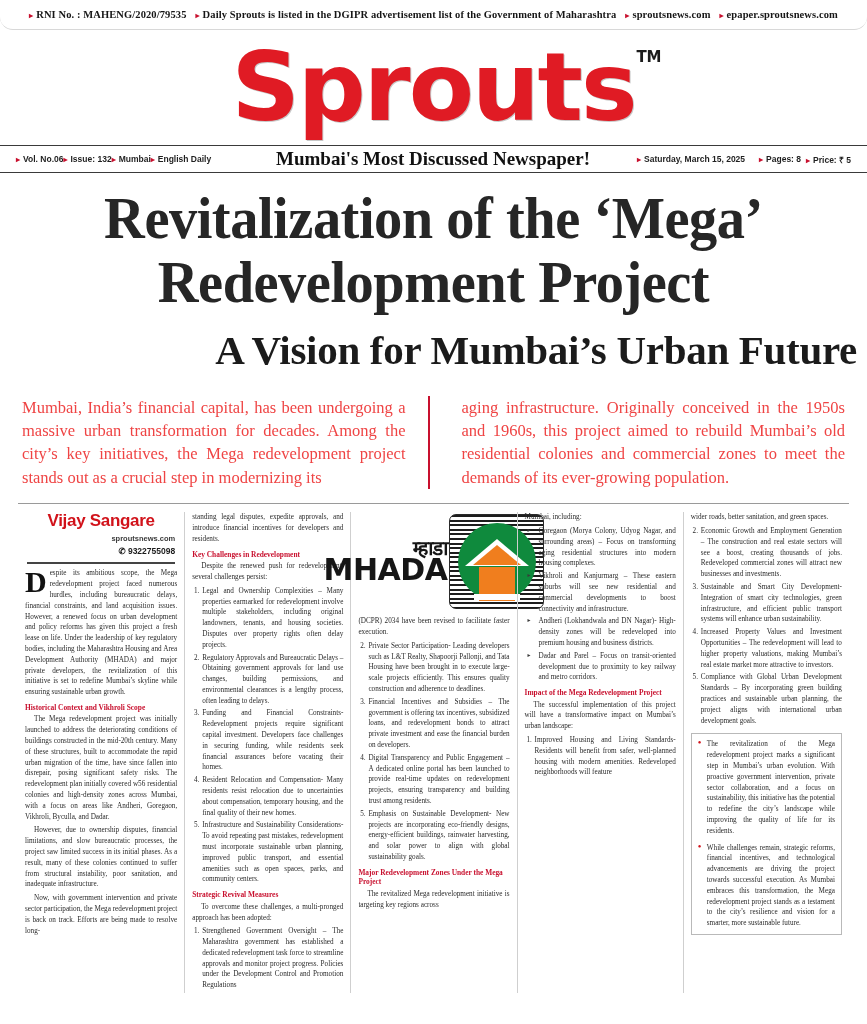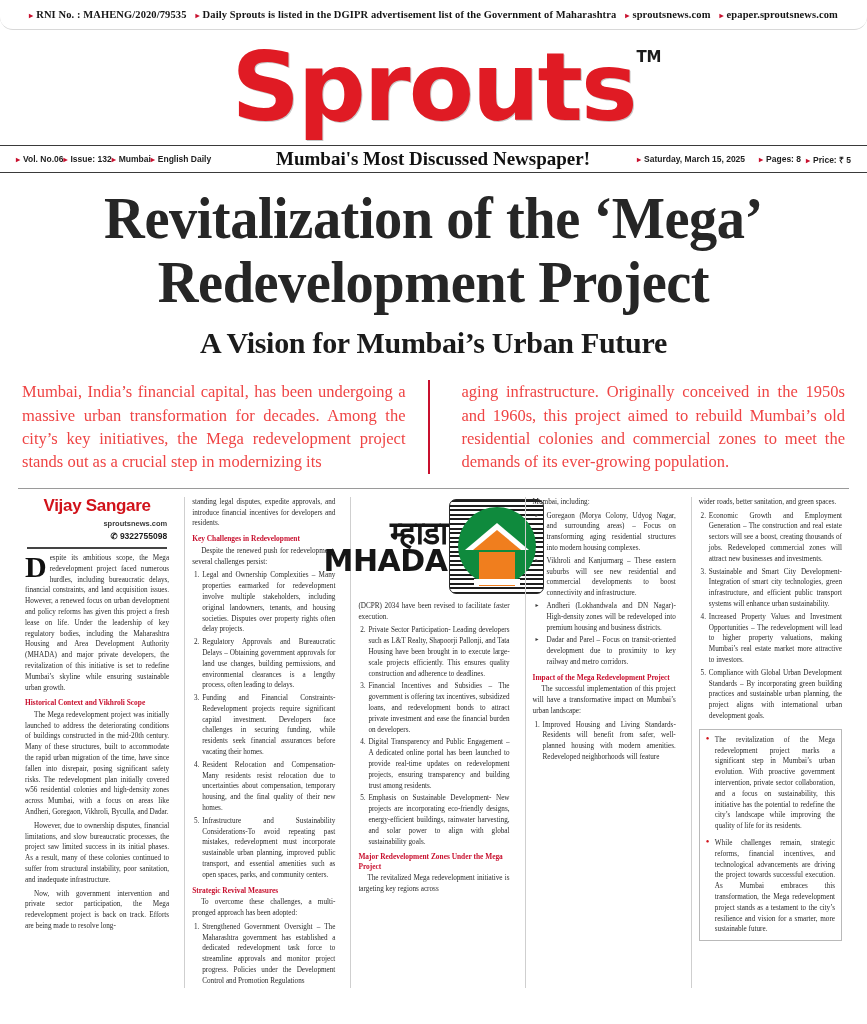--- a/index.html
+++ b/index.html
@@ -84,25 +84,26 @@
     font-weight:700;
     font-size:60px;
     line-height:1.06;
     color:#262626;
     letter-spacing:-.5px;
     transform:scaleX(.94);
   }
   .hl2{
     font-family:"Liberation Serif",serif;
     font-weight:700;
-    font-size:30px;
+    font-size:41px;
     line-height:1.4;
     color:#1b1b1b;
     margin-top:8px;
     letter-spacing:-.3px;
+    text-align:right;
   }
 
   
   .standfirst{
     display:flex;
     margin:16px 22px 0;
     gap:22px;
   }
   .standfirst .sf-col{
     flex:1;
@@ -113,21 +114,21 @@
     color:#ef4444;
   }
   .standfirst .sf-col.right{border-left:2.5px solid #c8102e;padding-left:32px;}
 
   .rule-hair{height:1px;background:#9a9a9a;margin:14px 18px 0;}
 
   
   .cols{
     display:flex;
     margin:8px 18px 0;
-    gap:8px;
+    gap:0;
   }
   .col{
     width:20%;
     box-sizing:border-box;
     padding:0 7px;
     font-family:"Liberation Serif",serif;
     font-size:7.2px;
     line-height:1.5;
     text-align:justify;
     color:#2a2a2a;
@@ -185,21 +186,21 @@
   .byrule{height:2.5px;background:#444;margin-top:4px;}
 
   
   .logoblock{
     display:flex;align-items:center;justify-content:center;
     gap:2px;margin:2px 0 7px;
   }
   .mh-text{text-align:right;line-height:1;}
   .mh-dev{
     font-family:"DejaVu Sans",sans-serif;
-    font-size:32px;font-weight:700;color:#161616;letter-spacing:-1px;
+    font-size:20px;font-weight:700;color:#161616;letter-spacing:-1px;
   }
   .mh-en{
     font-family:"DejaVu Sans",sans-serif;
     font-size:30px;font-weight:700;color:#161616;letter-spacing:-.5px;
     margin-top:-3px;
   }
   .mh-mark{
     width:93px;height:93px;position:relative;flex:0 0 auto;
     border:1px solid #2a2a2a;border-radius:7px;overflow:hidden;
     background:repeating-linear-gradient(to bottom,#1d1d1d 0 2px,#ffffff 2px 4.6px);

